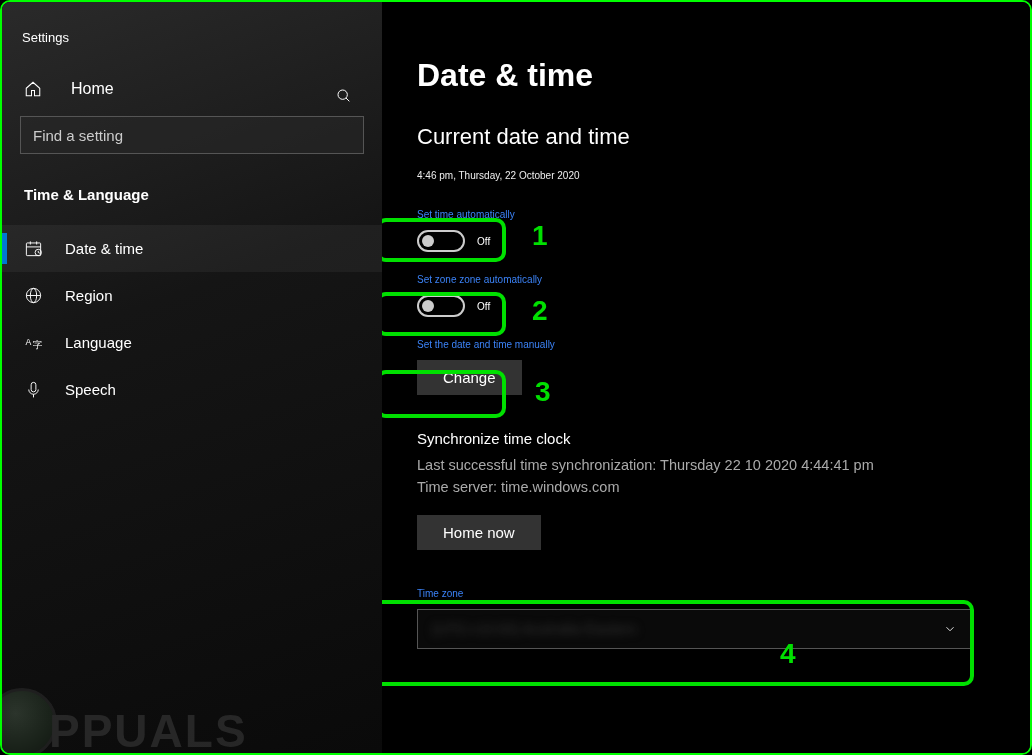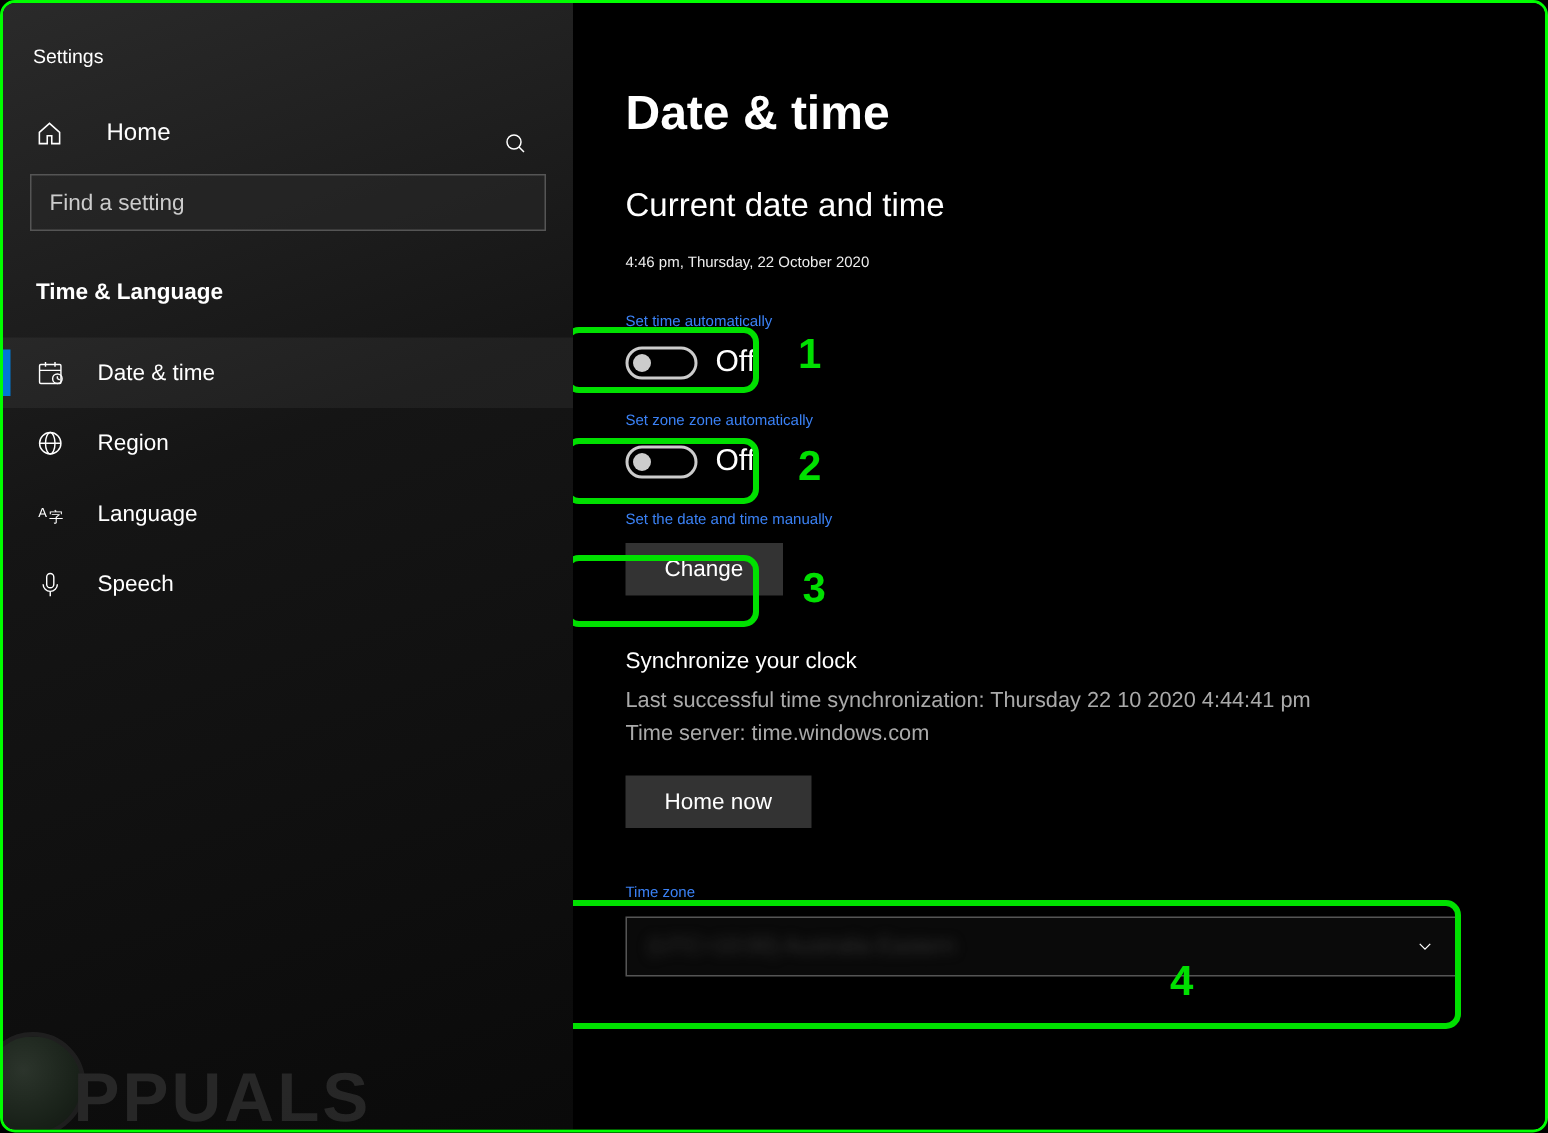--- a/index.html
+++ b/index.html
@@ -152,21 +152,21 @@
   .toggle-knob {
     width: 12px;
     height: 12px;
     background: #ccc;
     border-radius: 50%;
     position: absolute;
     left: 3px;
     top: 3px;
   }
   .toggle-state {
-    font-size: 20px;
+    font-size: 10px;
     text-align: right;
   }
   .btn {
     background: #333;
     border: none;
     color: #fff;
     font-size: 15px;
     padding: 9px 26px;
     cursor: pointer;
     font-family: inherit;
@@ -337,21 +337,21 @@
       </div>
       <span class="toggle-state">Off</span>
     </div>
 
     <div class="setting-label">Set the date and time manually</div>
     <div style="margin-bottom:10px;">
       <button class="btn">Change</button>
     </div>
 
     <div class="sync-block">
-      <div class="sync-title">Synchronize your clock</div>
+      <div class="sync-title">Synchronize time clock</div>
       <div class="sync-info">
         <span>Last successful time synchronization: Thursday 22 10 2020 4:44:41 pm</span><br>
         <span>Time server: time.windows.com</span>
       </div>
       <button class="btn">Home now</button>
     </div>
 
     <div class="tz-block">
       <div class="setting-label">Time zone</div>
       <div class="tz-select">

